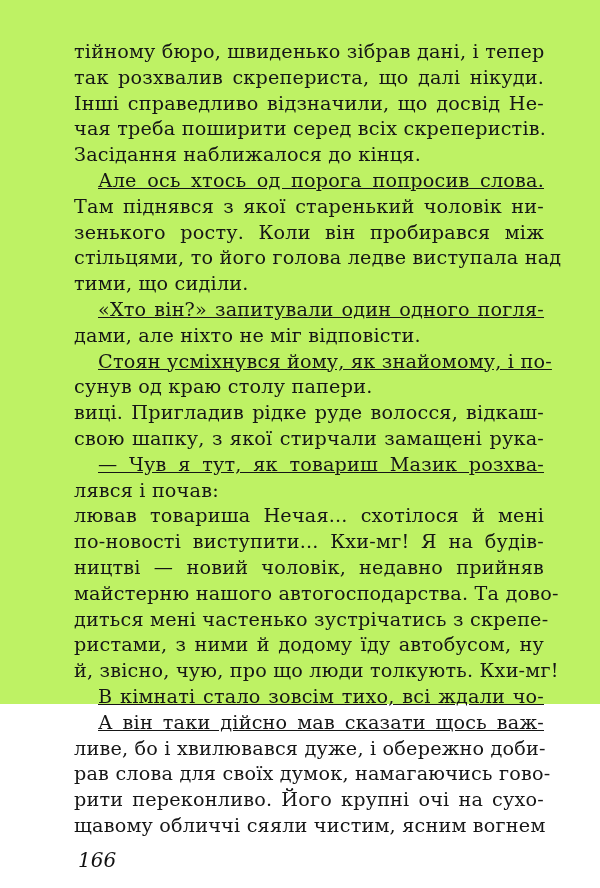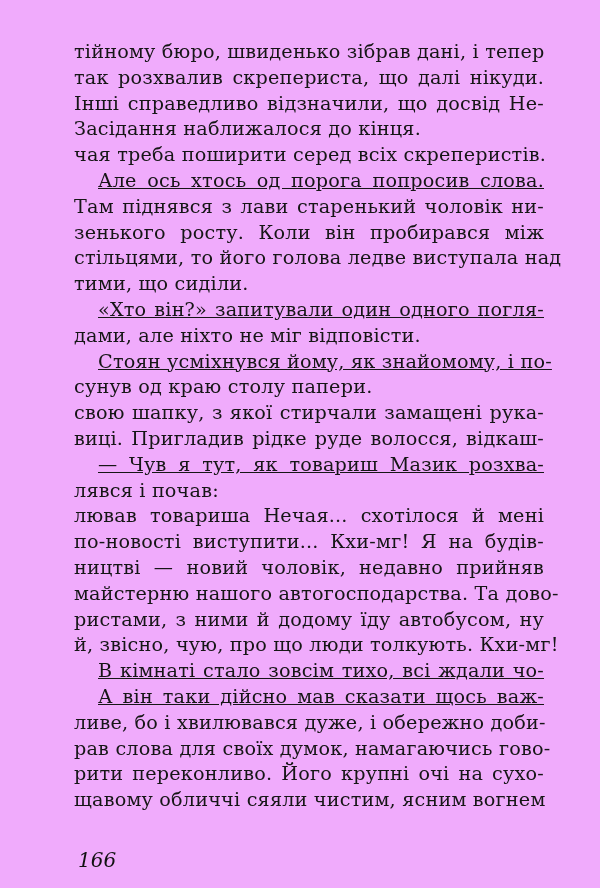--- a/index.html
+++ b/index.html
@@ -1,19 +1,19 @@
 <!DOCTYPE html>
 <html><head>
   <meta charset="utf-8">
   <style>
     html, body { margin: 0; padding: 0; background: #ffffff; }
     body { width: 600px; height: 888px; position: relative; overflow: hidden; }
     .page {
-      position: absolute; left: 0; top: 0; width: 600px; height: 888px;
-      background: #f0abfc;
+      position: absolute; left: 0; top: 0; width: 600px; height: 704px;
+      background: #bef264;
     }
     .text-block {
       position: absolute; left: 74px; top: 39px; width: 470px;
       font-family: "DejaVu Serif", "Liberation Serif", serif;
       font-size: 19.2px; color: #161616;
     }
     .line {
       display: block; height: 25.8px; line-height: 25.8px;
       white-space: nowrap; text-align: justify; text-align-last: justify;
       letter-spacing: 0.2px;
@@ -27,39 +27,40 @@
     }
   </style>
 </head>
 <body>
 
 <div class="page">
   <div class="text-block" id="text-block">
       <span class="line">тійному бюро, швиденько зібрав дані, і тепер</span>
       <span class="line">так розхвалив скрепериста, що далі нікуди.</span>
       <span class="line">Інші справедливо відзначили, що досвід Не-</span>
+      <span class="line">чая треба поширити серед всіх скреперистів.</span>
       <span class="line last">Засідання наближалося до кінця.</span>
-      <span class="line">чая треба поширити серед всіх скреперистів.</span>
       <span class="line indent">Але ось хтось од порога попросив слова.</span>
-      <span class="line">Там піднявся з лави старенький чоловік ни-</span>
+      <span class="line">Там піднявся з якої старенький чоловік ни-</span>
       <span class="line">зенького росту. Коли він пробирався між</span>
       <span class="line">стільцями, то його голова ледве виступала над</span>
       <span class="line last">тими, що сиділи.</span>
       <span class="line indent">«Хто він?» запитували один одного погля-</span>
       <span class="line last">дами, але ніхто не міг відповісти.</span>
       <span class="line indent">Стоян усміхнувся йому, як знайомому, і по-</span>
       <span class="line last">сунув од краю столу папери.</span>
+      <span class="line">виці. Пригладив рідке руде волосся, відкаш-</span>
       <span class="line">свою шапку, з якої стирчали замащені рука-</span>
-      <span class="line">виці. Пригладив рідке руде волосся, відкаш-</span>
       <span class="line indent">— Чув я тут, як товариш Мазик розхва-</span>
       <span class="line last">лявся і почав:</span>
       <span class="line">лював товариша Нечая... схотілося й мені</span>
       <span class="line">по-новості виступити... Кхи-мг! Я на будів-</span>
       <span class="line">ництві — новий чоловік, недавно прийняв</span>
       <span class="line">майстерню нашого автогосподарства. Та дово-</span>
+      <span class="line">диться мені частенько зустрічатись з скрепе-</span>
       <span class="line">ристами, з ними й додому їду автобусом, ну</span>
       <span class="line">й, звісно, чую, про що люди толкують. Кхи-мг!</span>
       <span class="line indent">В кімнаті стало зовсім тихо, всі ждали чо-</span>
       <span class="line indent">А він таки дійсно мав сказати щось важ-</span>
       <span class="line">ливе, бо і хвилювався дуже, і обережно доби-</span>
       <span class="line">рав слова для своїх думок, намагаючись гово-</span>
       <span class="line">рити переконливо. Його крупні очі на сухо-</span>
       <span class="line">щавому обличчі сяяли чистим, ясним вогнем</span>
     </div>
   <div class="page-number">166</div>

